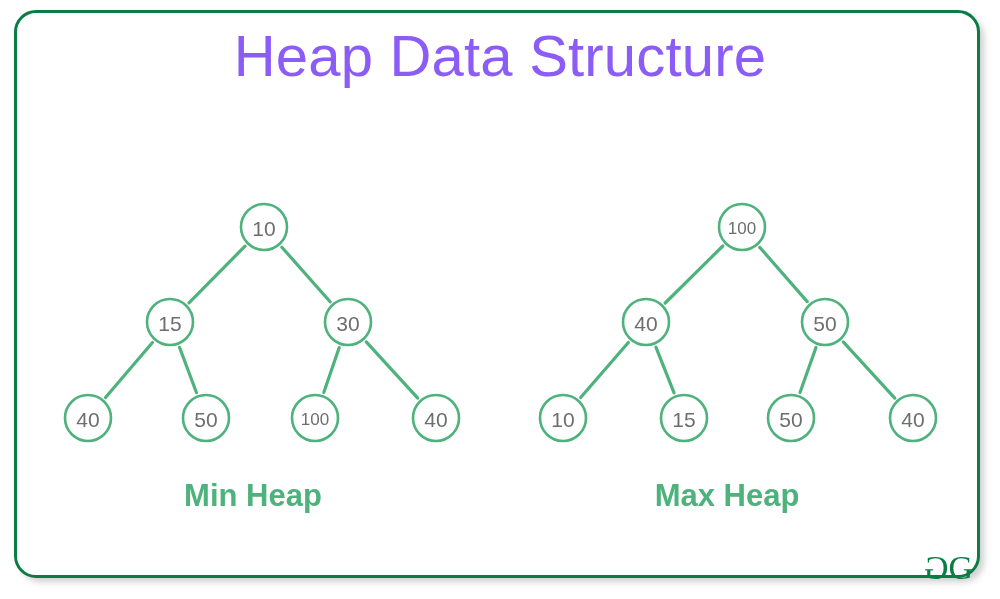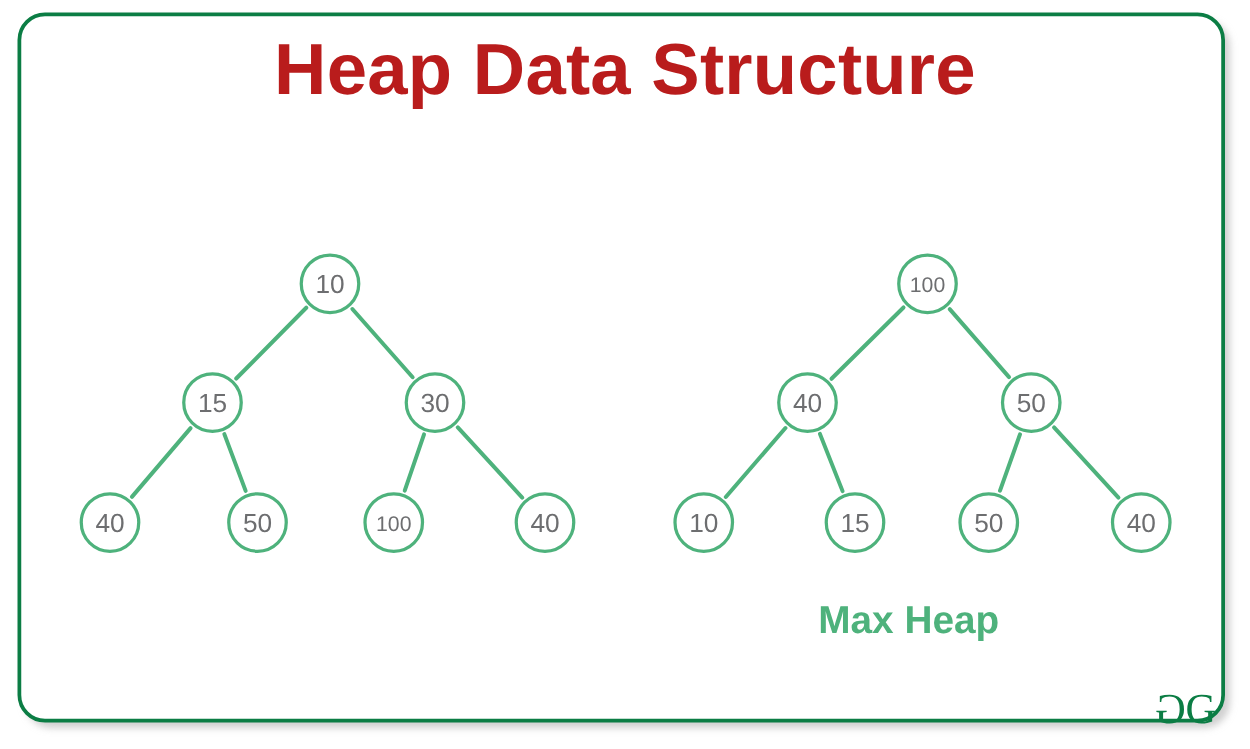--- a/index.html
+++ b/index.html
@@ -30,22 +30,22 @@
     background: #ffffff;
     box-shadow: 5px 5px 6px -1px rgba(170,170,170,0.55);
   }
   #title {
     position: absolute;
     left: 0;
     top: 22px;
     width: 1000px;
     text-align: center;
     font-size: 58px;
-    font-weight: 700;
-    color: #b91c1c;
+    font-weight: 400;
+    color: #8b5cf6;
     letter-spacing: 0.2px;
     white-space: nowrap;
   }
   svg#diagram {
     position: absolute;
     left: 0;
     top: 0;
     width: 1000px;
     height: 599px;
   }
@@ -171,20 +171,21 @@
           <circle class="node-circle" cx="791" cy="418" r="23"></circle>
           <text class="node-label" x="791" y="419">50</text>
         </g>
         <g>
           <circle class="node-circle" cx="913" cy="418" r="23"></circle>
           <text class="node-label" x="913" y="419">40</text>
         </g>
       </g>
   </svg>
 
+  <div class="heap-caption" style="left:253px; top:478px;">Min Heap</div>
 
   <div class="heap-caption" style="left:727px; top:478px;">Max Heap</div>
 
   <div id="logo">
     <span class="flip">G</span><span>G</span>
   </div>
 
 </div>
 
 </body></html>

